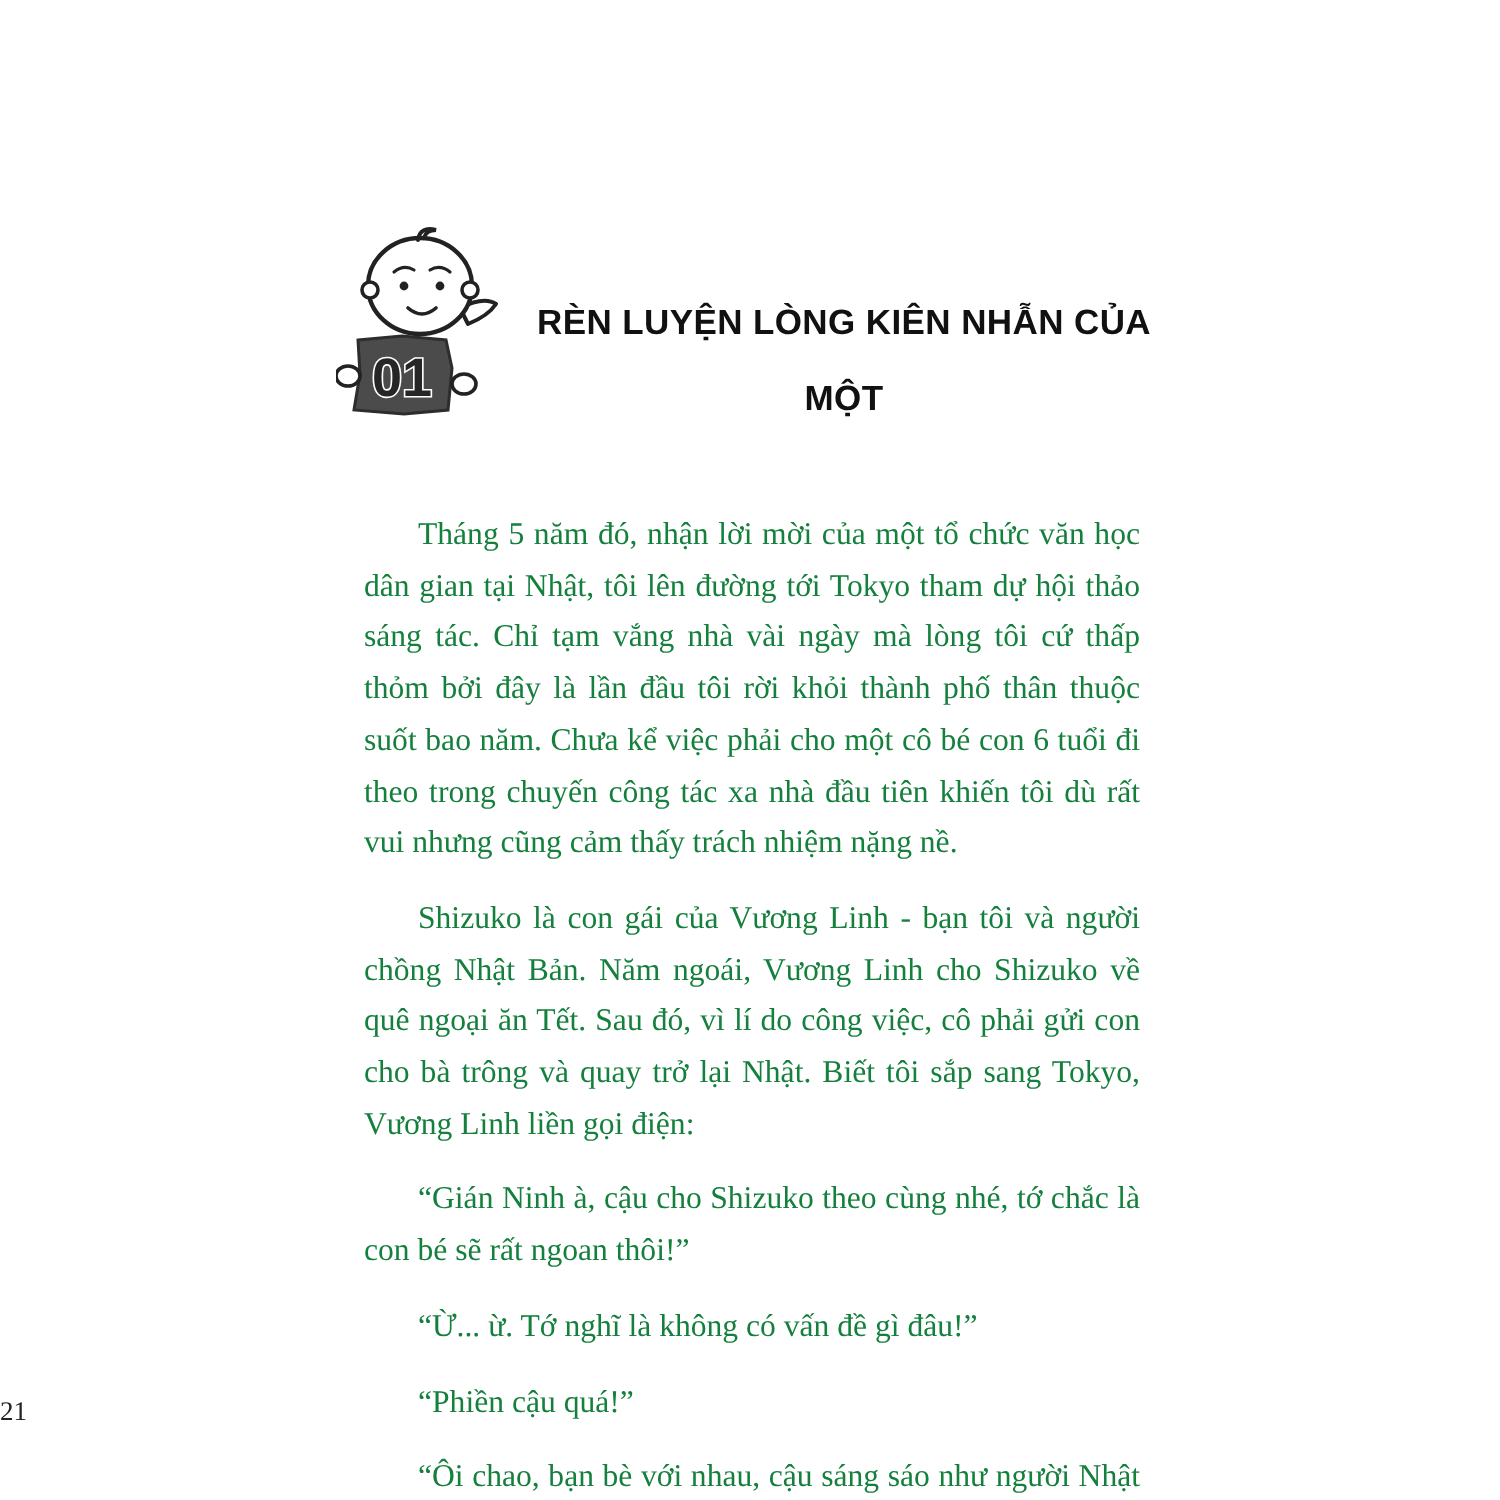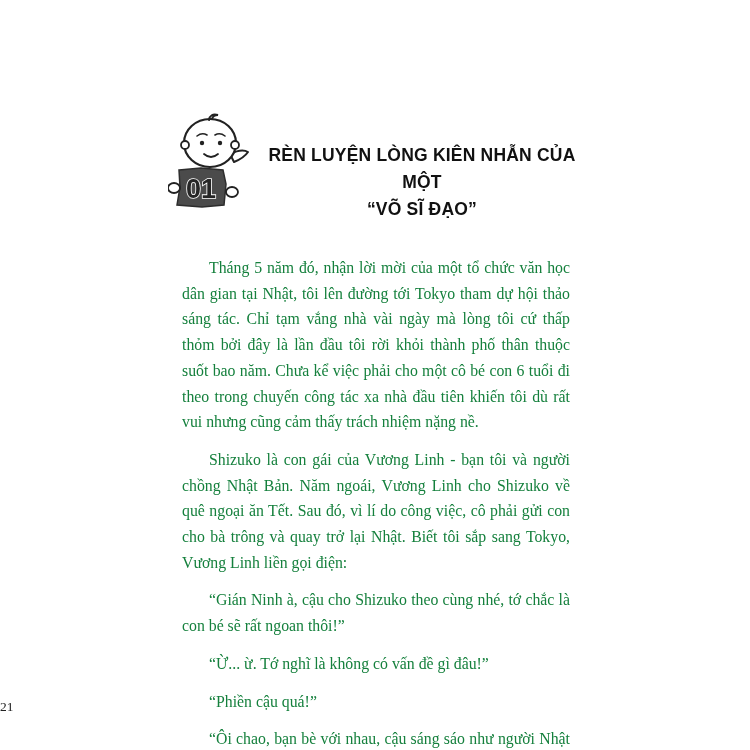--- a/index.html
+++ b/index.html
@@ -29,21 +29,21 @@
     flex: 0 0 auto;
     margin-right: 4px;
     text-decoration: underline;
   }
   .chapter-title {
     margin: 30px 0 0 0;
     flex: 1;
     font-family: "Liberation Sans", sans-serif;
     font-weight: 700;
     font-size: 17.5px;
-    line-height: 27px;
+    line-height: 38px;
     letter-spacing: 0.2px;
     color: #111111;
     text-align: center;
   }
   .chapter-title .t-line { display: block; }
 
   
   .body-text {
     position: absolute;
     top: 243px;
@@ -102,21 +102,20 @@
 
         <text x="33" y="86" text-anchor="middle" font-family="Liberation Sans, sans-serif" font-size="27" font-weight="bold" fill="#262626" stroke="#ffffff" stroke-width="1.6" paint-order="stroke">01</text>
 
         <ellipse cx="6" cy="76" rx="6" ry="5" fill="#ffffff" stroke="#222" stroke-width="1.8"></ellipse>
         <ellipse cx="64" cy="80" rx="6" ry="5" fill="#ffffff" stroke="#222" stroke-width="1.8"></ellipse>
       </svg>
     </div>
 
     <h1 class="chapter-title">
       <span class="t-line">RÈN LUYỆN LÒNG KIÊN NHẪN CỦA MỘT</span>
-      <span class="t-line">“VÕ SĨ ĐẠO”</span>
     </h1>
   </header>
 
   <main class="body-text">
     <p>Tháng 5 năm đó, nhận lời mời của một tổ chức văn học dân gian tại Nhật, tôi lên đường tới Tokyo tham dự hội thảo sáng tác. Chỉ tạm vắng nhà vài ngày mà lòng tôi cứ thấp thỏm bởi đây là lần đầu tôi rời khỏi thành phố thân thuộc suốt bao năm. Chưa kể việc phải cho một cô bé con 6 tuổi đi theo trong chuyến công tác xa nhà đầu tiên khiến tôi dù rất vui nhưng cũng cảm thấy trách nhiệm nặng nề.</p>
     <p>Shizuko là con gái của Vương Linh - bạn tôi và người chồng Nhật Bản. Năm ngoái, Vương Linh cho Shizuko về quê ngoại ăn Tết. Sau đó, vì lí do công việc, cô phải gửi con cho bà trông và quay trở lại Nhật. Biết tôi sắp sang Tokyo, Vương Linh liền gọi điện:</p>
     <p>“Gián Ninh à, cậu cho Shizuko theo cùng nhé, tớ chắc là con bé sẽ rất ngoan thôi!”</p>
     <p>“Ừ... ừ. Tớ nghĩ là không có vấn đề gì đâu!”</p>
     <p>“Phiền cậu quá!”</p>
     <p>“Ôi chao, bạn bè với nhau, cậu sáng sáo như người Nhật chính hiệu rồi đấy!”</p>

